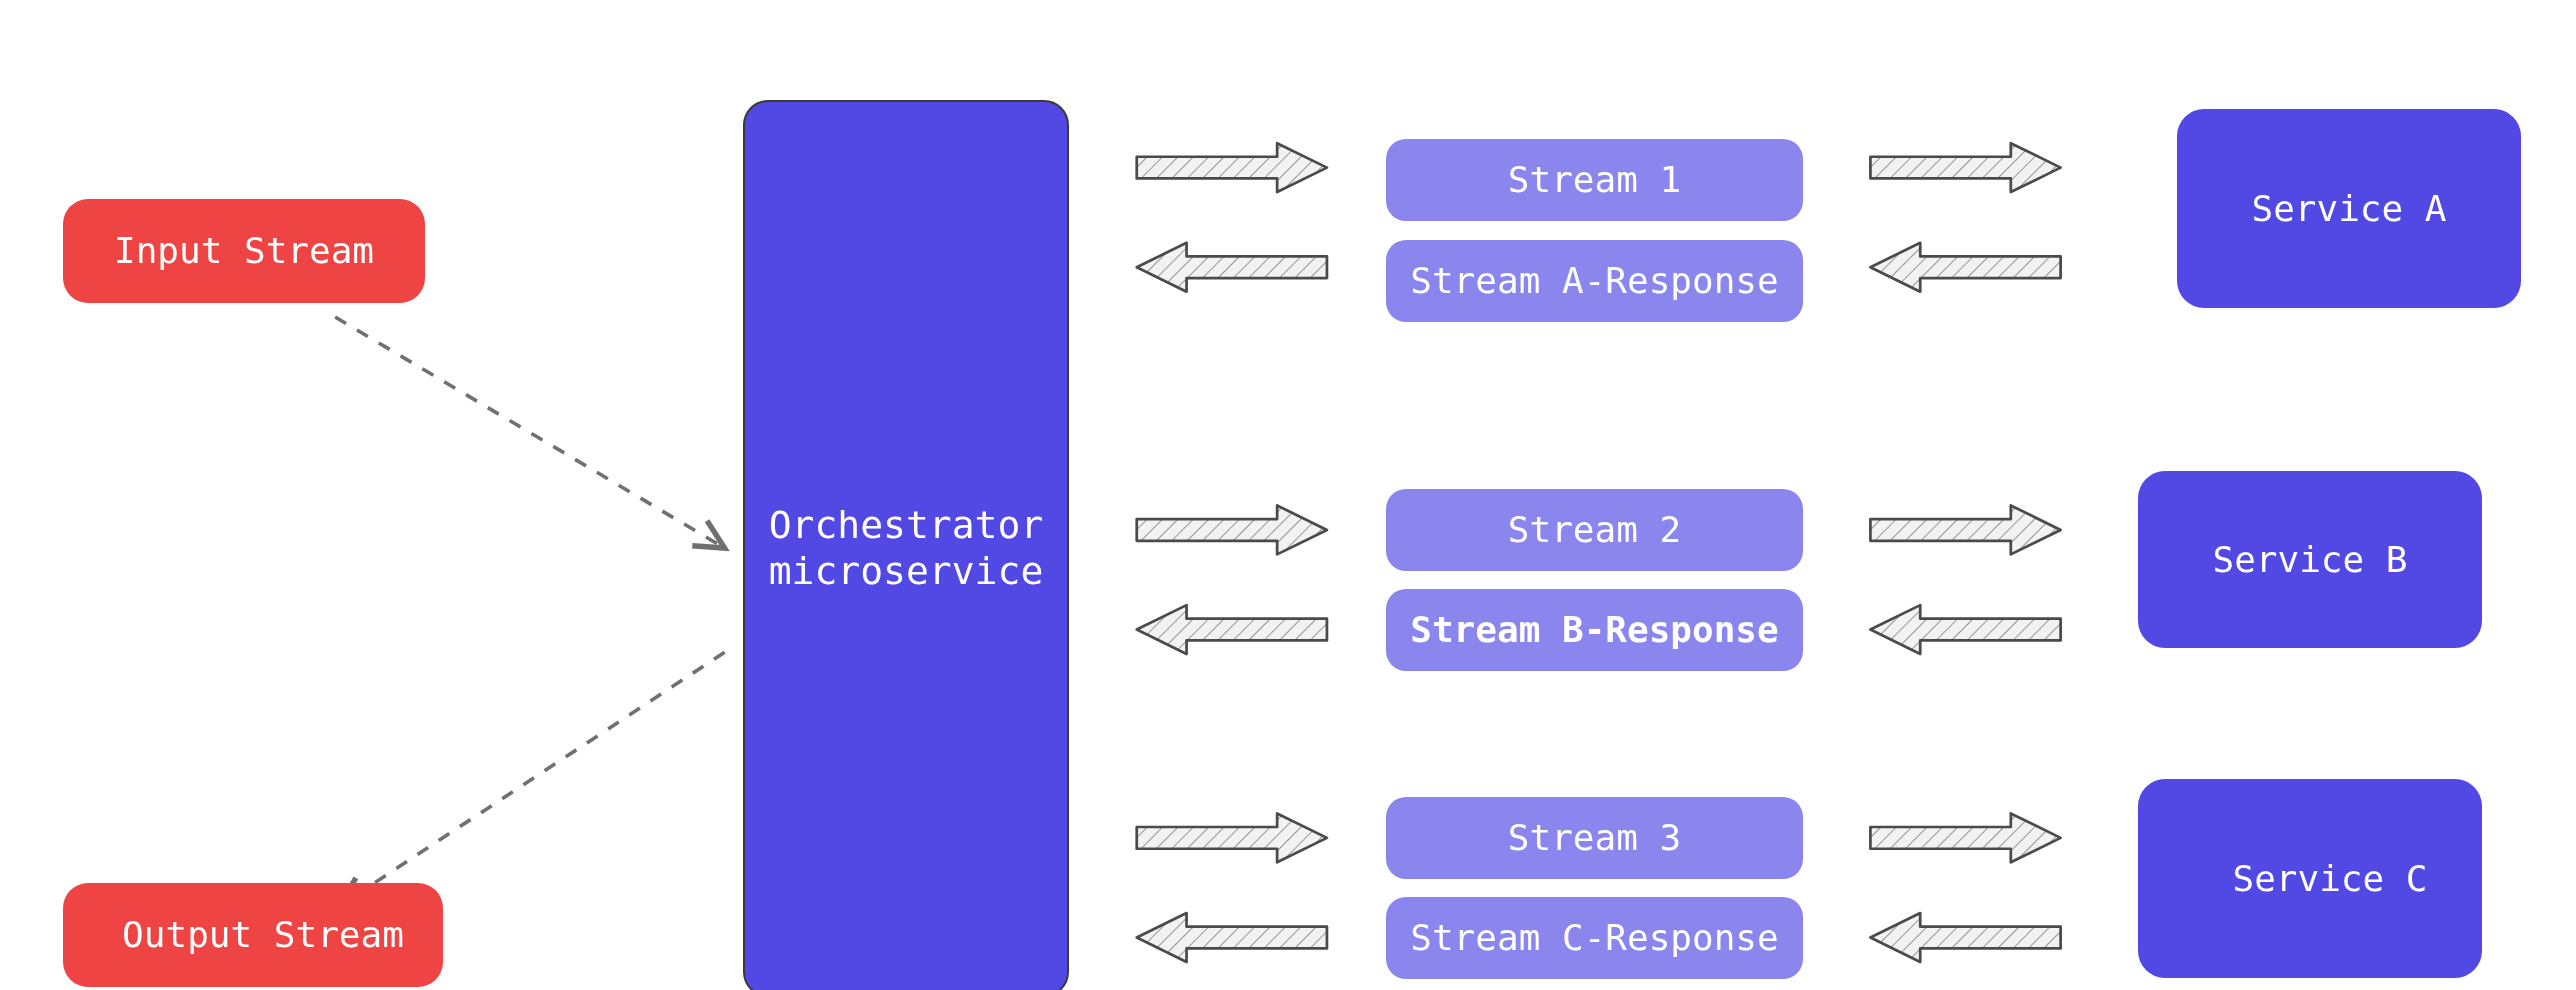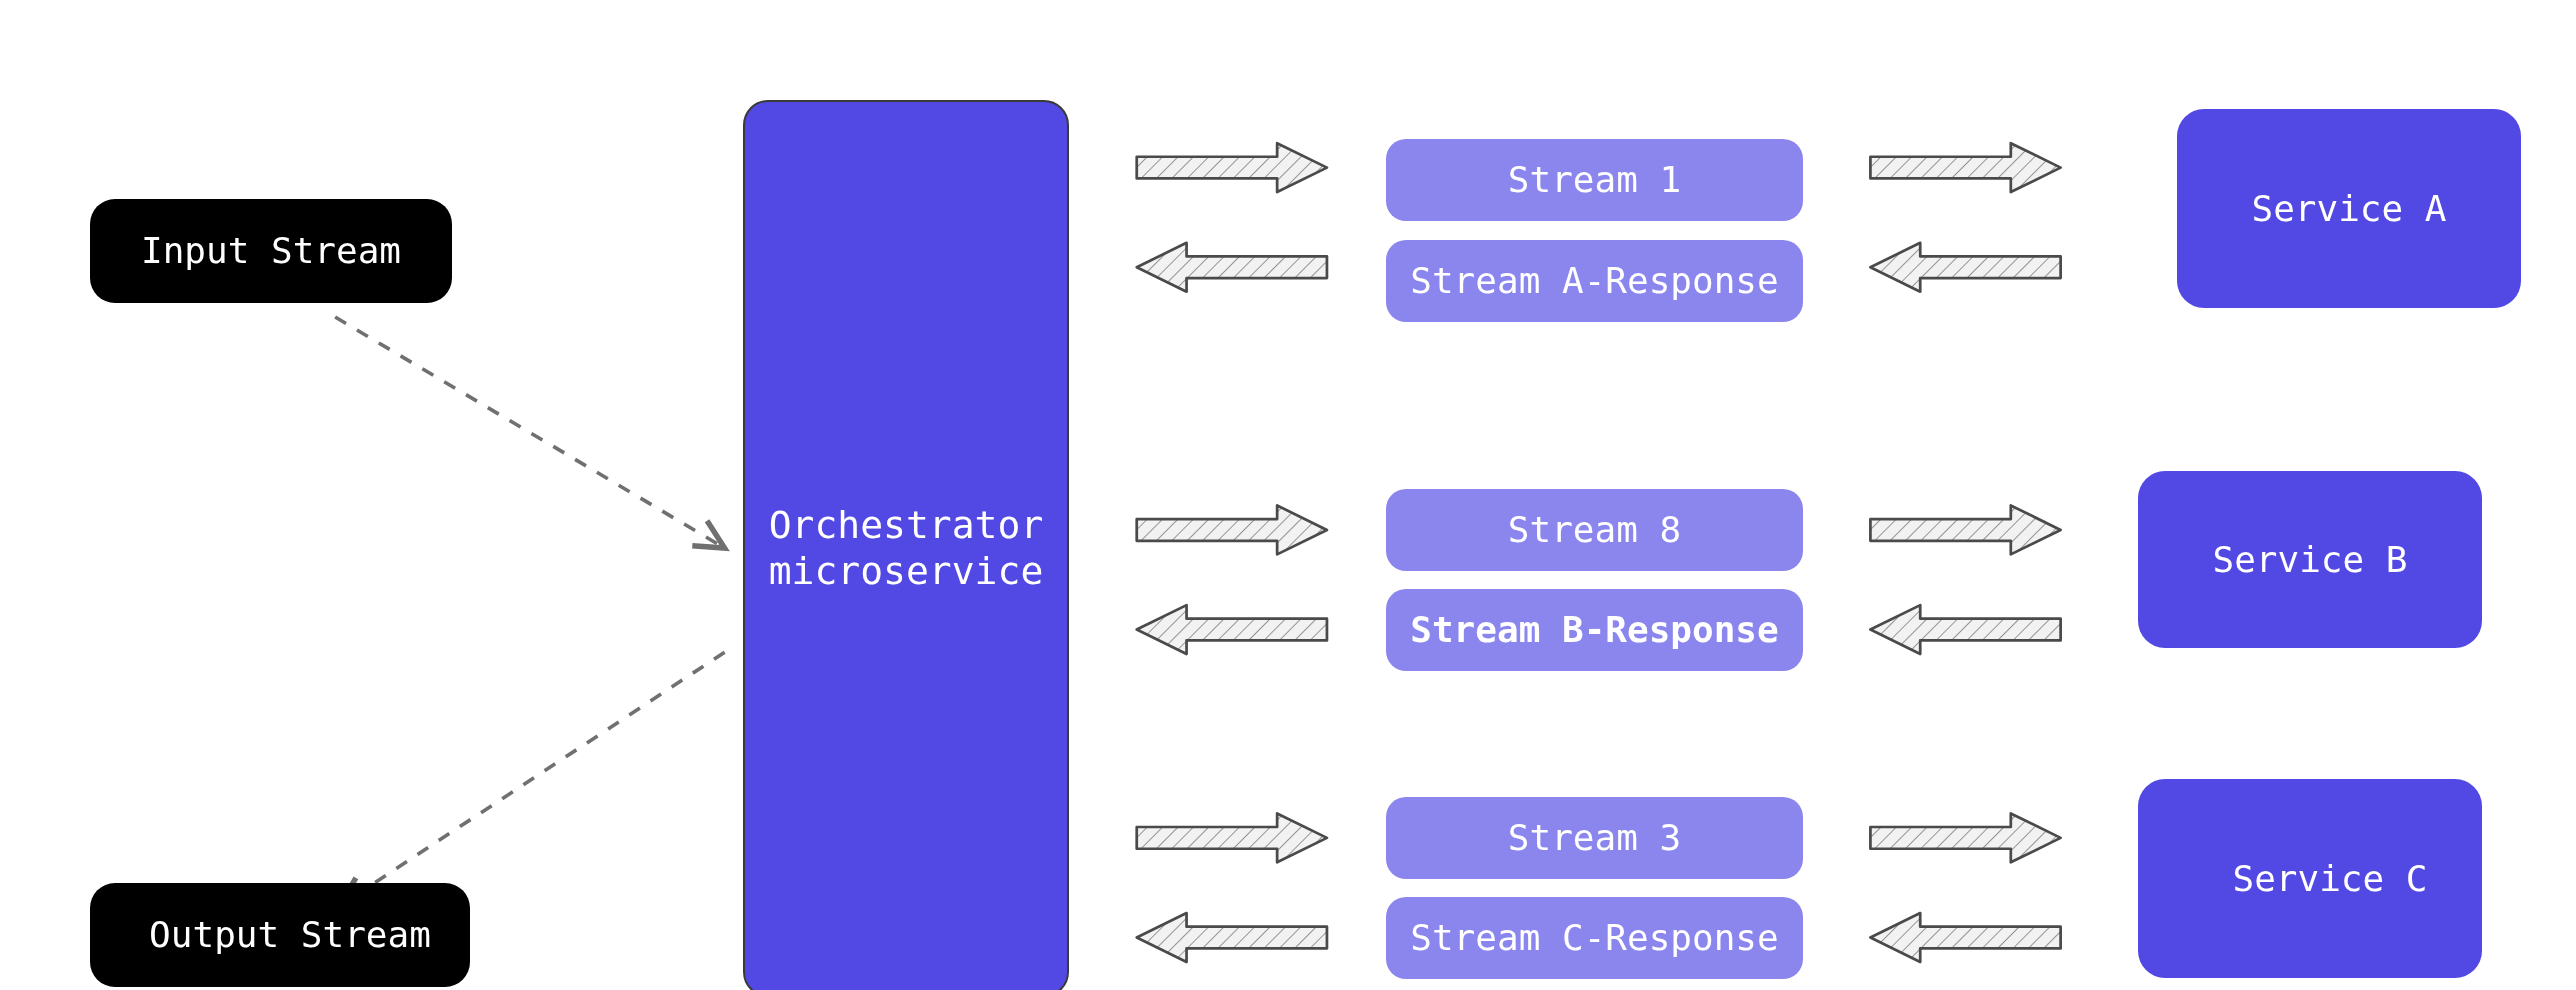--- a/index.html
+++ b/index.html
@@ -23,22 +23,21 @@
     text-align: center;
     color: #ffffff;
     font-size: 36px;
     font-weight: 500;
     border-radius: 25px;
     box-sizing: border-box;
     line-height: 1.2;
     white-space: pre;
   }
   .box.gray {
-    background: #000000;
-    margin-left: 27px;
+    background: #ef4444;
   }
   .box.orch {
     background: #5248e3;
     border: 2.7px solid #3a3a3a;
     font-size: 38px;
   }
   .box.stream {
     background: #8a86ee;
     border-radius: 20px;
   }
@@ -86,21 +85,21 @@
   </div>
 
   <div class="box stream" style="left:1386px; top:127px; width:417px; height:82px;margin-top:12px;">
     <span>Stream 1</span>
   </div>
   <div class="box stream" style="left:1386px; top:226px; width:417px; height:82px;margin-top:14px;">
     <span>Stream A-Response</span>
   </div>
 
   <div class="box stream" style="left:1386px; top:489px; width:417px; height:82px;">
-    <span>Stream 8</span>
+    <span>Stream 2</span>
   </div>
   <div class="box stream" style="left:1386px; top:589px; width:417px; height:82px;font-weight:bold;">
     <span>Stream B-Response</span>
   </div>
 
   <div class="box stream" style="left:1386px; top:797px; width:417px; height:82px;">
     <span>Stream 3</span>
   </div>
   <div class="box stream" style="left:1386px; top:897px; width:417px; height:82px;">
     <span>Stream C-Response</span>

